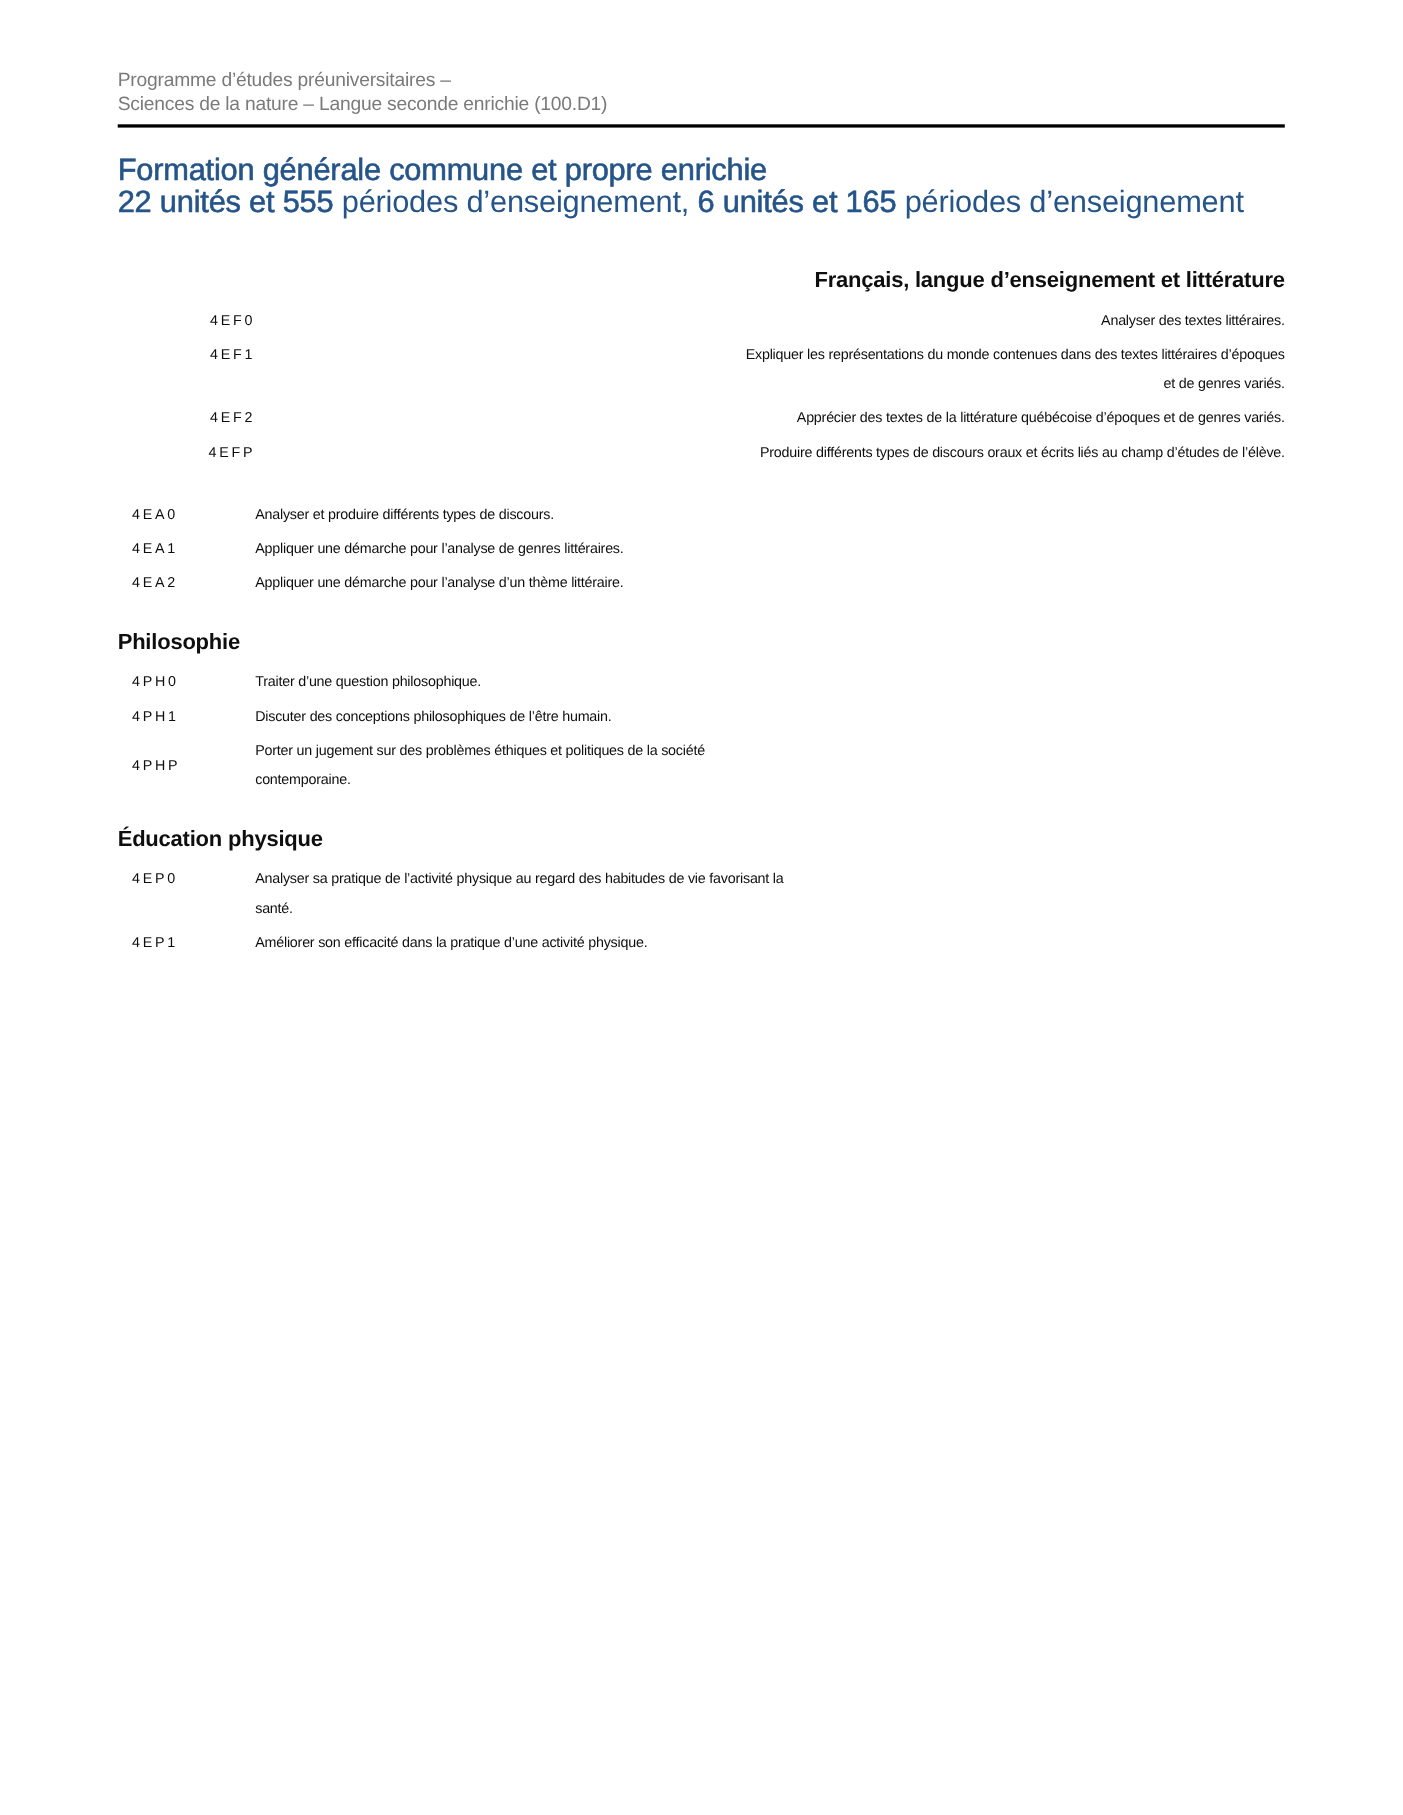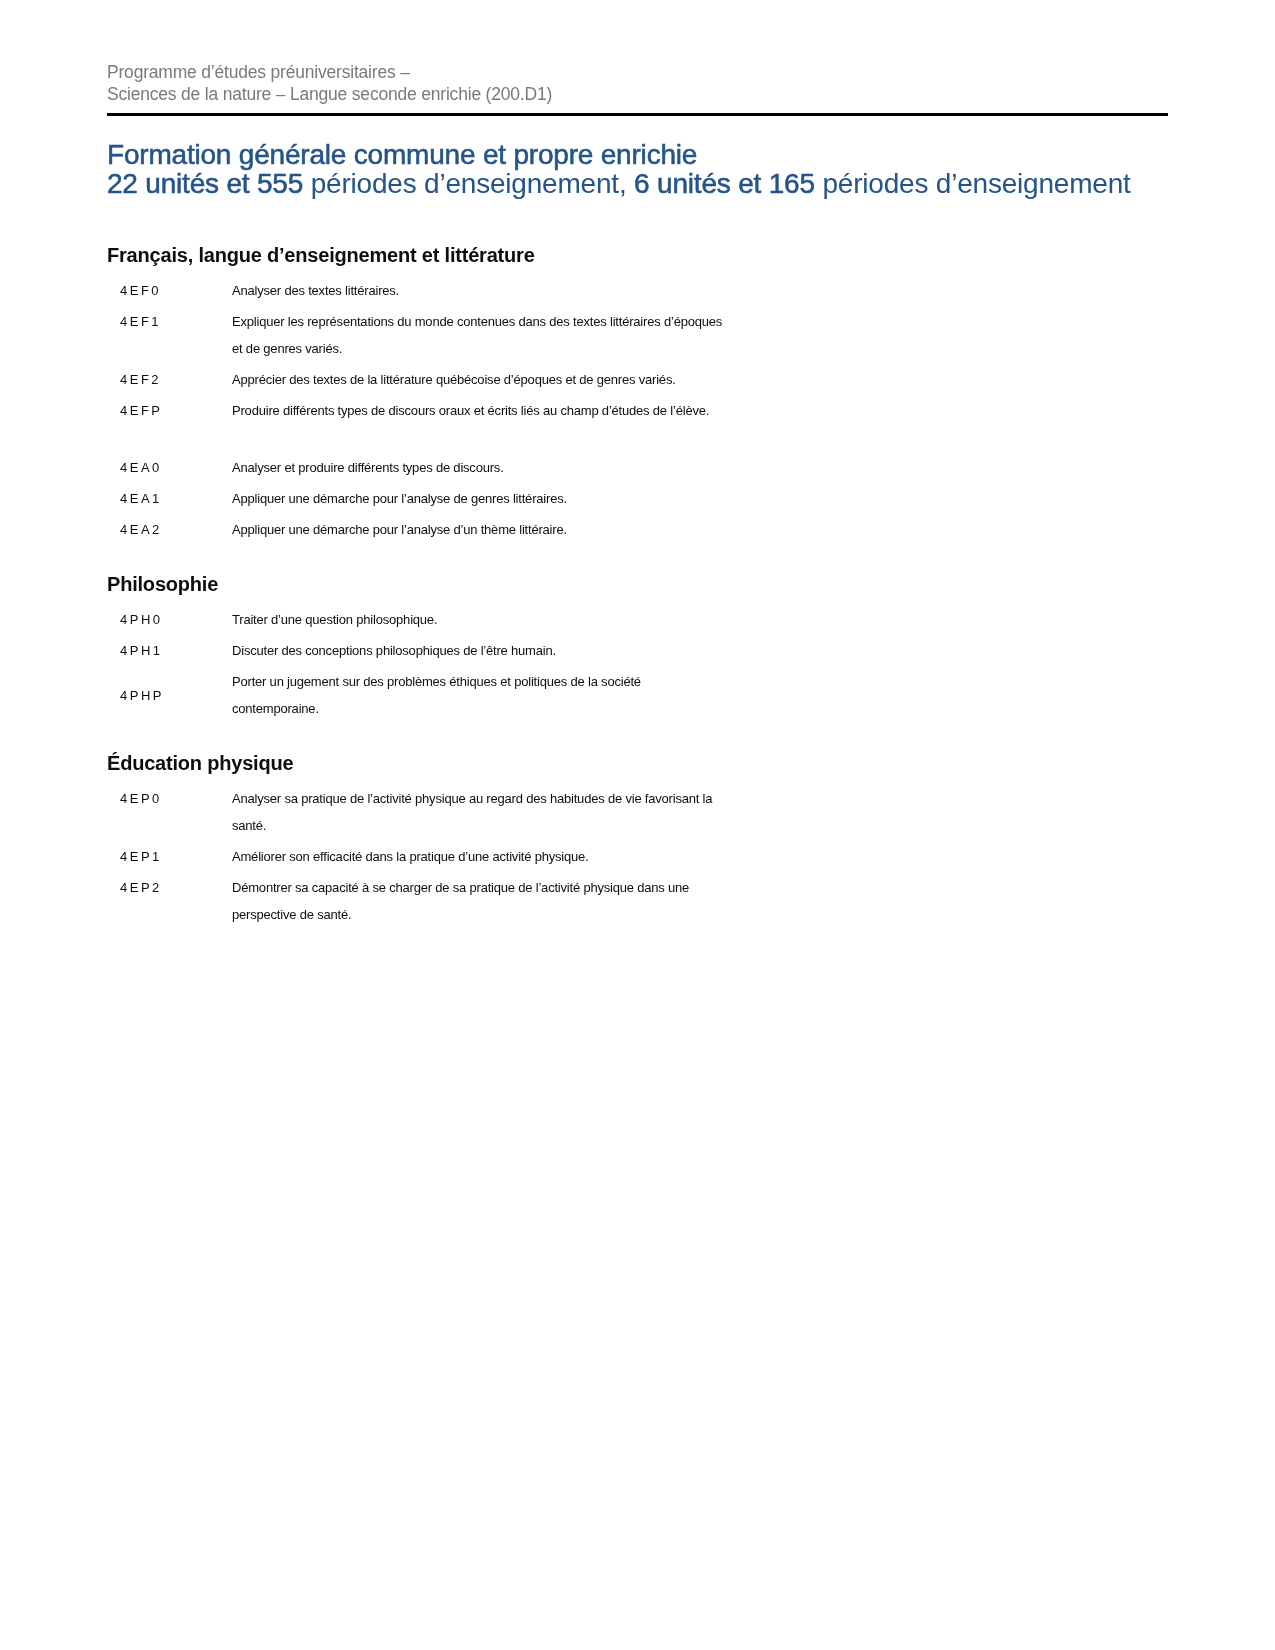--- a/index.html
+++ b/index.html
@@ -31,21 +31,21 @@
     font-weight: normal;
     font-size: 28px;
     line-height: 29px;
     letter-spacing: -0.2px;
   }
   .heavy { -webkit-text-stroke: 0.55px currentColor; }
 
   
   .sections { margin-top: 46px; }
   .section { margin-top: 30px; }
-  .section:first-child { margin-top: 0; }
+  .section:first-child { margin-top: 0; text-align: right; }
   .section-heading {
     margin: 0 0 10px 0;
     font-size: 20px;
     font-weight: bold;
     letter-spacing: -0.2px;
     color: #0e0e0e;
   }
   .course-row {
     display: flex;
     align-items: flex-start;
@@ -87,21 +87,21 @@
   }
 </style>
 </head>
 <body>
 
 <div class="page">
   <div class="content">
 
     <div class="doc-header" style="color: rgb(122, 122, 122);">
       <div>Programme d’études préuniversitaires –</div>
-      <div>Sciences de la nature – Langue seconde enrichie (200.D1)</div>
+      <div>Sciences de la nature – Langue seconde enrichie (100.D1)</div>
     </div>
 
     <div class="page-title" style="color: rgb(37, 84, 137);">
       <div class="heavy">Formation générale commune et propre enrichie</div>
       <div><span class="heavy">22 unités et 555 </span><span>périodes d’enseignement, </span><span class="heavy">6 unités et 165 </span><span>périodes d’enseignement</span></div>
     </div>
 
     <div class="sections">
   <div class="section">
     <h2 class="section-heading">Français, langue d’enseignement et littérature</h2>
@@ -177,25 +177,20 @@
     <span class="course-code">4EP0</span>
     <span class="course-description">Analyser sa pratique de l’activité physique au regard des habitudes de vie favorisant la
 santé.</span>
   </div>
 
   <div class="course-row">
     <span class="course-code">4EP1</span>
     <span class="course-description">Améliorer son efficacité dans la pratique d’une activité physique.</span>
   </div>
 
-  <div class="course-row">
-    <span class="course-code">4EP2</span>
-    <span class="course-description">Démontrer sa capacité à se charger de sa pratique de l’activité physique dans une
-perspective de santé.</span>
-  </div>
 </div>
   </div>
 </div>
 
   </div>
 
   <div class="doc-footer" style="color: rgb(122, 122, 122);">
     <div class="footer-inner">
       <span class="page-number">14</span>
       <span class="footer-left">Ministère de l'Enseignement supérieur</span>

